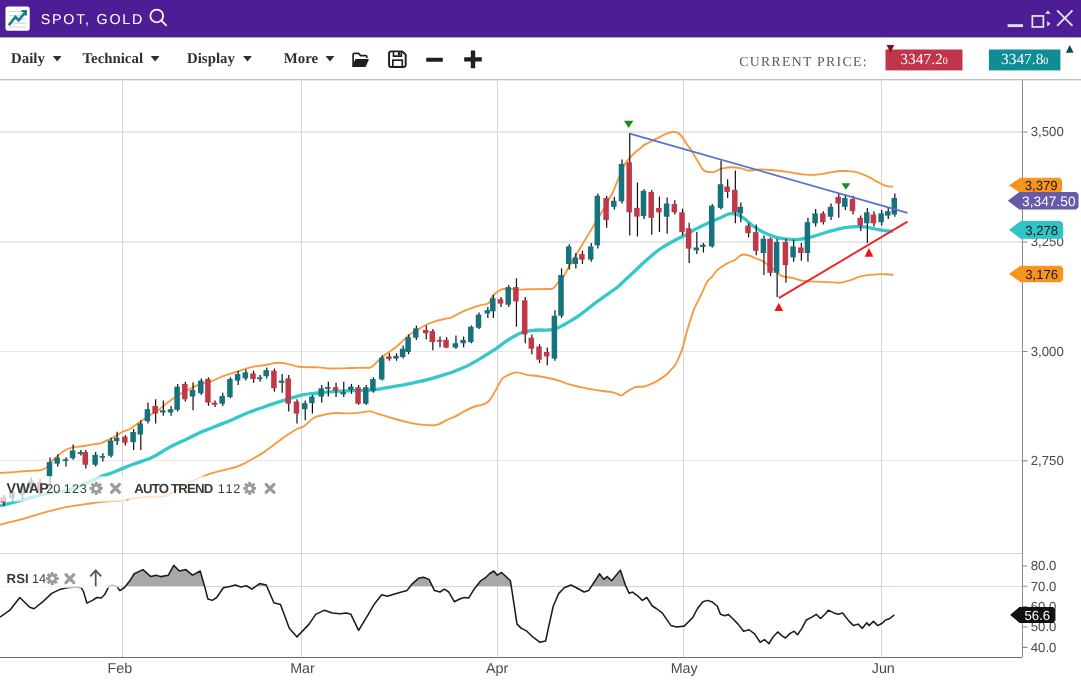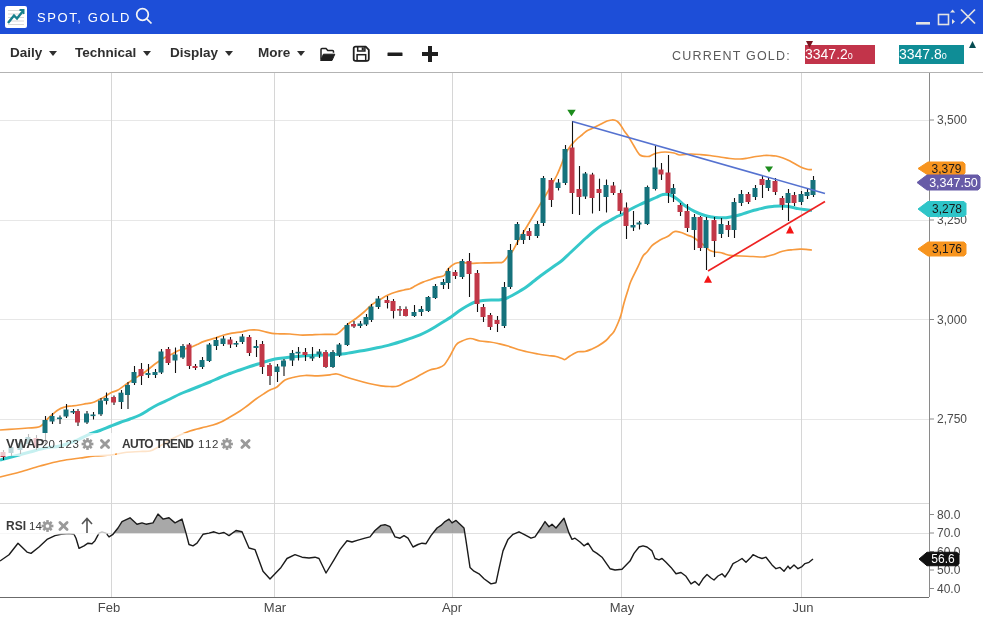--- a/index.html
+++ b/index.html
@@ -1,23 +1,23 @@
 <!DOCTYPE html>
 <html><head><meta charset="utf-8">
 <style>
 * { margin:0; padding:0; box-sizing:border-box; }
 body { font-family:"Liberation Sans", sans-serif; width:983px; height:621px; overflow:hidden; background:#fff; }
-.titlebar { position:absolute; left:0; top:0; width:983px; height:52px; background:#1d4ed8; }
+.titlebar { position:absolute; left:0; top:0; width:983px; height:52px; background:#4c1d95; }
 .logo { position:absolute; left:5px; top:6px; width:22px; height:22px; background:#fff; border-radius:2px; }
 .title { position:absolute; left:37px; top:9.5px; color:#fff; font-size:13px; letter-spacing:1.6px; }
-.toolbar { position:absolute; left:0; top:34px; width:983px; height:39px; background:#fff; border-bottom:1px solid #b3b3b3; }
+.toolbar { position:absolute; left:0; top:34px; width:983px; height:39px; background:#fff; border-bottom:1px solid #b3b3b3;font-family:Liberation Serif, serif; }
 .menu { position:absolute; top:11px; font-size:13.5px; font-weight:bold; color:#2f2f2f; }
 .caret { display:inline-block; width:0; height:0; border-left:4.5px solid transparent; border-right:4.5px solid transparent; border-top:5px solid #2f2f2f; margin-left:7px; margin-bottom:1px; }
 .cp { position:absolute; top:15px; left:672px; font-size:12.5px; letter-spacing:1.2px; color:#5a5a5a; }
-.pricebox { position:absolute; top:11px; height:19px; color:#fff; font-size:14px; text-align:left; line-height:19px; }
+.pricebox { position:absolute; top:11px; height:19px; color:#fff; font-size:14px; text-align:center; line-height:19px; }
 .chart { position:absolute; left:0; top:73px; }
 </style></head>
 <body>
 <div class="titlebar">
   <div class="logo">
     <svg width="22" height="22">
       <g stroke="#d8d8d8" stroke-width="1">
           <line x1="3" y1="4.5" x2="19" y2="4.5"></line>
           <line x1="3" y1="8" x2="19" y2="8"></line>
           <line x1="3" y1="11.5" x2="19" y2="11.5"></line>
@@ -54,21 +54,21 @@
     <path d="M4.6,17.5 L7.4,11.2 L18.8,11.2 L16,17.5 Z" fill="#1f1f1f" stroke="#1f1f1f" stroke-width="1" stroke-linejoin="round"></path>
     <g transform="translate(37.5,2.8)">
       <path d="M2,0.9 L12.2,0.9 L15.3,4 L15.3,13.3 a1.8,1.8 0 0 1 -1.8,1.8 L2,15.1 a1.8,1.8 0 0 1 -1.8,-1.8 L0.2,2.7 a1.8,1.8 0 0 1 1.8,-1.8 Z" fill="none" stroke="#1f1f1f" stroke-width="1.8" stroke-linejoin="round"></path>
       <path d="M4.2,1 L4.2,5.2 L11.4,5.2 L11.4,1" fill="none" stroke="#1f1f1f" stroke-width="1.5"></path>
       <rect x="8.2" y="1.6" width="2.1" height="2.9" fill="#1f1f1f"></rect>
       <rect x="3.6" y="8.9" width="8.6" height="6" fill="none" stroke="#1f1f1f" stroke-width="1.5"></rect>
     </g>
     <rect x="71.5" y="9.5" width="15" height="3.6" rx="0.5" fill="#1f1f1f"></rect>
     <path d="M114,3 L114,19 M106,11 L122,11" stroke="#1f1f1f" stroke-width="4"></path>
   </svg>
-  <span class="cp">CURRENT GOLD:</span>
+  <span class="cp">CURRENT PRICE:</span>
   <div class="pricebox" style="left:805px;width:70px;background:#c2344a">3347.2<span style="font-size:9px">0</span></div>
   <div class="pricebox" style="left:899px;width:65px;background:#0f8d96">3347.8<span style="font-size:9px">0</span></div>
   <svg style="position:absolute;left:803px;top:6px;overflow:visible" width="180" height="16">
     <path d="M3,1 l7,0 l-3.5,7 z" fill="#7a1420"></path>
     <path d="M166,8 l3.5,-7 l3.5,7 z" fill="#064c52"></path>
   </svg>
 </div>
 <div class="chart">
 <svg width="983" height="548" viewBox="0 73 983 548" font-family="Liberation Sans, sans-serif">
 <g shape-rendering="crispEdges">

